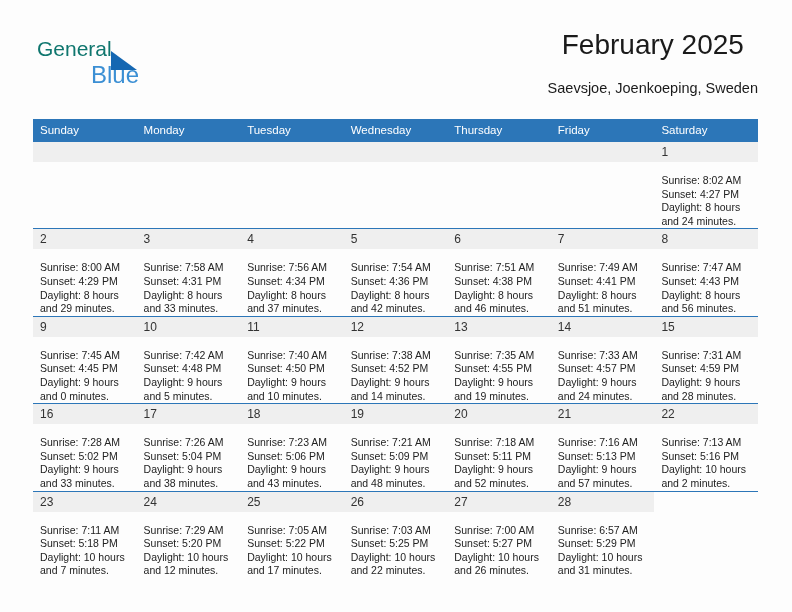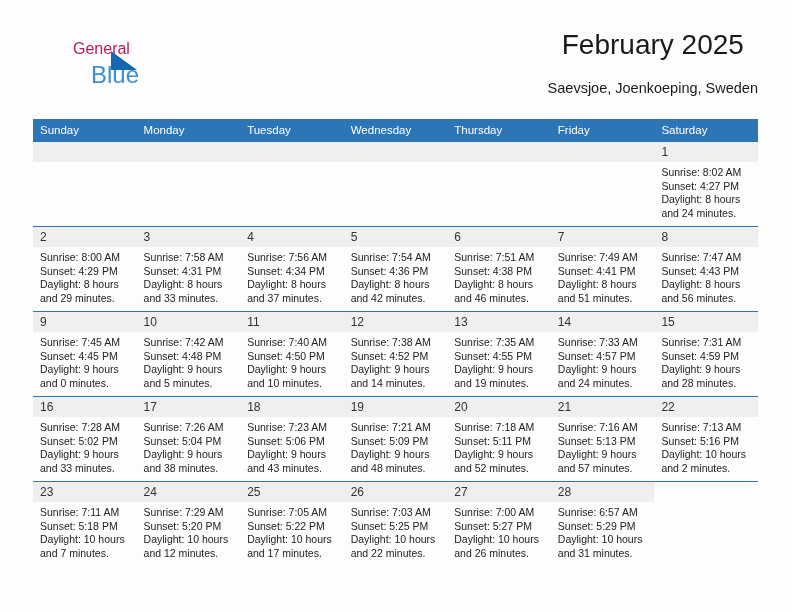--- a/index.html
+++ b/index.html
@@ -30,29 +30,28 @@
     height: 72px;
   }
   .brand {
     position: absolute;
     left: 0;
     top: 8px;
     width: 260px;
     height: 60px;
   }
   .brand-line1 {
-    font-size: 16px;
-    color: #be185d;
+    font-size: 21px;
+    color: #0f766e;
     letter-spacing: 0px;
     line-height: 26px;
     font-weight: 400;
     position: absolute;
     left: 4px;
     top: 0px;
-    margin-left: 36px;
   }
   .brand-tri {
     position: absolute;
     left: 78px;
     top: 15px;
     width: 0;
     height: 0;
     border-left: 26px solid #1567b2;
     border-top: 19px solid transparent;
   }
@@ -121,21 +120,21 @@
     font-size: 12px;
     color: #333;
     padding: 3px 0 3px 7px;
     line-height: 14px;
     height: 14px;
   }
   .daynum.blank {
     background: #efefef;
   }
   .dayinfo {
-    padding: 4px 6px 0 7px;
+    padding: 12px 6px 0 7px;
     font-size: 10.5px;
     line-height: 13.6px;
     color: #222;
   }
   .dayinfo div {
     white-space: nowrap;
   }
 </style>
 </head>
 <body>

